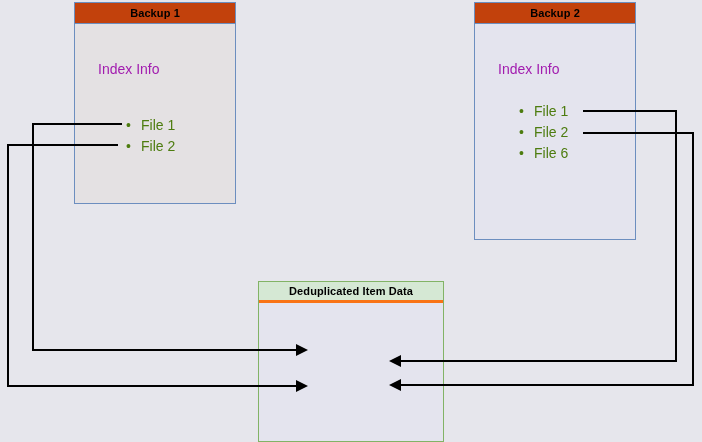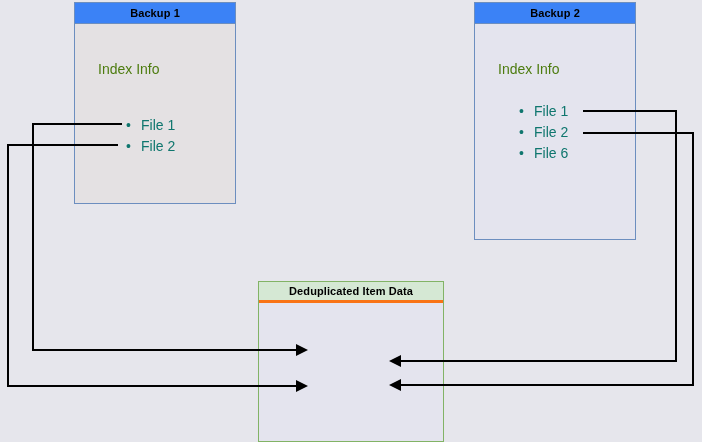--- a/index.html
+++ b/index.html
@@ -25,21 +25,21 @@
     box-sizing: border-box;
     border: 1px solid #6c8ebf;
   }
   .box-header {
     position: absolute;
     left: 0;
     top: 0;
     right: 0;
     height: 21px;
     box-sizing: border-box;
-    background: #3b82f6;
+    background: #c2410c;
     border-bottom: 1px solid #6c8ebf;
     display: flex;
     align-items: center;
     justify-content: center;
     font-size: 11px;
     font-weight: bold;
     color: #000;
     letter-spacing: 0.1px;
   }
   .box-body {
@@ -60,36 +60,36 @@
   }
   #dedup .box-header {
     background: #d5e8d4;
     border-bottom: 3px solid #f97316;
   }
   #dedup .box-body { background: #e4e4ee; }
 
   .index-label {
     position: absolute;
     font-size: 14px;
-    color: #4d7c0f;
+    color: #a21caf;
     white-space: nowrap;
   }
   #b1-index { left: 98px; top: 61px; }
   #b2-index { left: 498px; top: 61px; }
 
   .bullet-list {
     position: absolute;
     margin: 0;
     padding: 0;
     list-style: none;
   }
   .bullet-list li {
     position: relative;
     font-size: 14px;
-    color: #0f766e;
+    color: #4d7c0f;
     line-height: 21px;
     white-space: nowrap;
     padding-left: 15px;
   }
   .bullet-list li::before {
     content: "\2022";
     position: absolute;
     left: 0;
     top: 0;
     font-size: 14px;

